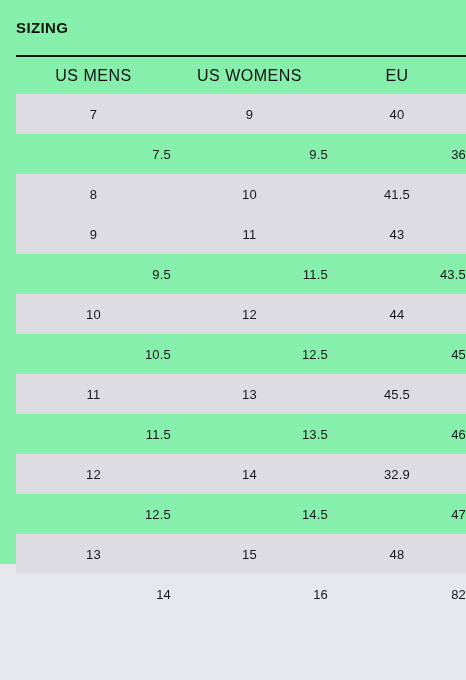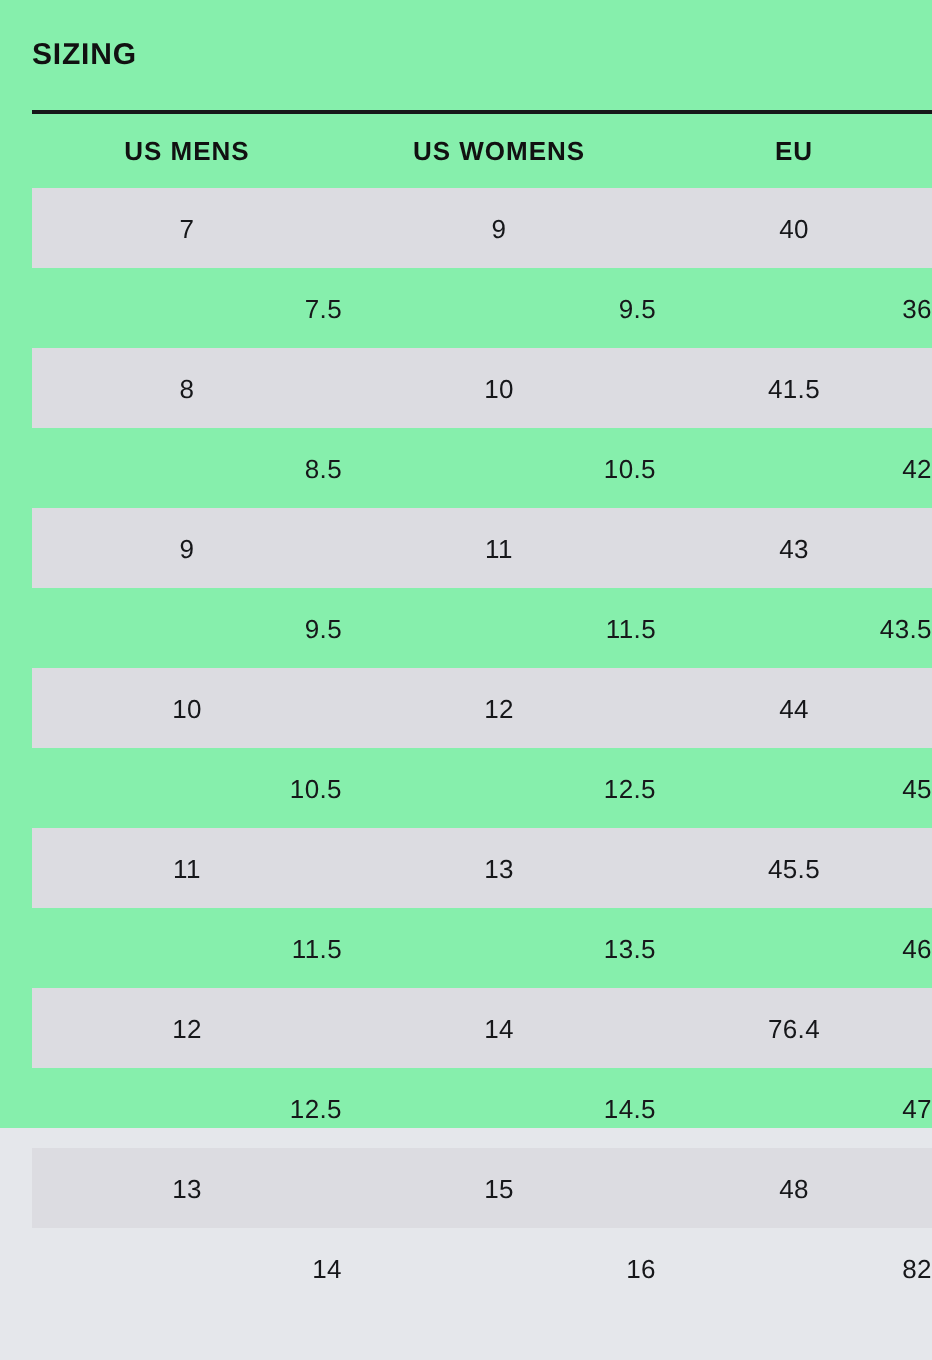--- a/index.html
+++ b/index.html
@@ -62,22 +62,22 @@
   .size-table th,
   .size-table td {
     padding: 0;
     text-align: center;
     vertical-align: middle;
     border: 0;
   }
 
   thead th {
     height: 37px;
-    font-size: 13px;
-    font-weight: bold;
+    font-size: 16px;
+    font-weight: normal;
     letter-spacing: 0.5px;
     color: #111111;
   }
   thead th.pad-cell { background: transparent; }
 
   tbody tr {
     height: 40px;
   }
   tbody td {
     height: 40px;
@@ -137,26 +137,20 @@
           <td class="data-cell">7.5</td>
           <td class="data-cell">9.5</td>
           <td class="data-cell">36</td>
         </tr>
         <tr class="striped">
           <td class="pad-cell"></td>
           <td class="data-cell">8</td>
           <td class="data-cell">10</td>
           <td class="data-cell">41.5</td>
         </tr>
-        <tr class="plain">
-          <td class="pad-cell"></td>
-          <td class="data-cell">8.5</td>
-          <td class="data-cell">10.5</td>
-          <td class="data-cell">42</td>
-        </tr>
         <tr class="striped">
           <td class="pad-cell"></td>
           <td class="data-cell">9</td>
           <td class="data-cell">11</td>
           <td class="data-cell">43</td>
         </tr>
         <tr class="plain">
           <td class="pad-cell"></td>
           <td class="data-cell">9.5</td>
           <td class="data-cell">11.5</td>
@@ -183,21 +177,21 @@
         <tr class="plain">
           <td class="pad-cell"></td>
           <td class="data-cell">11.5</td>
           <td class="data-cell">13.5</td>
           <td class="data-cell">46</td>
         </tr>
         <tr class="striped">
           <td class="pad-cell"></td>
           <td class="data-cell">12</td>
           <td class="data-cell">14</td>
-          <td class="data-cell">76.4</td>
+          <td class="data-cell">32.9</td>
         </tr>
         <tr class="plain">
           <td class="pad-cell"></td>
           <td class="data-cell">12.5</td>
           <td class="data-cell">14.5</td>
           <td class="data-cell">47</td>
         </tr>
         <tr class="striped">
           <td class="pad-cell"></td>
           <td class="data-cell">13</td>

